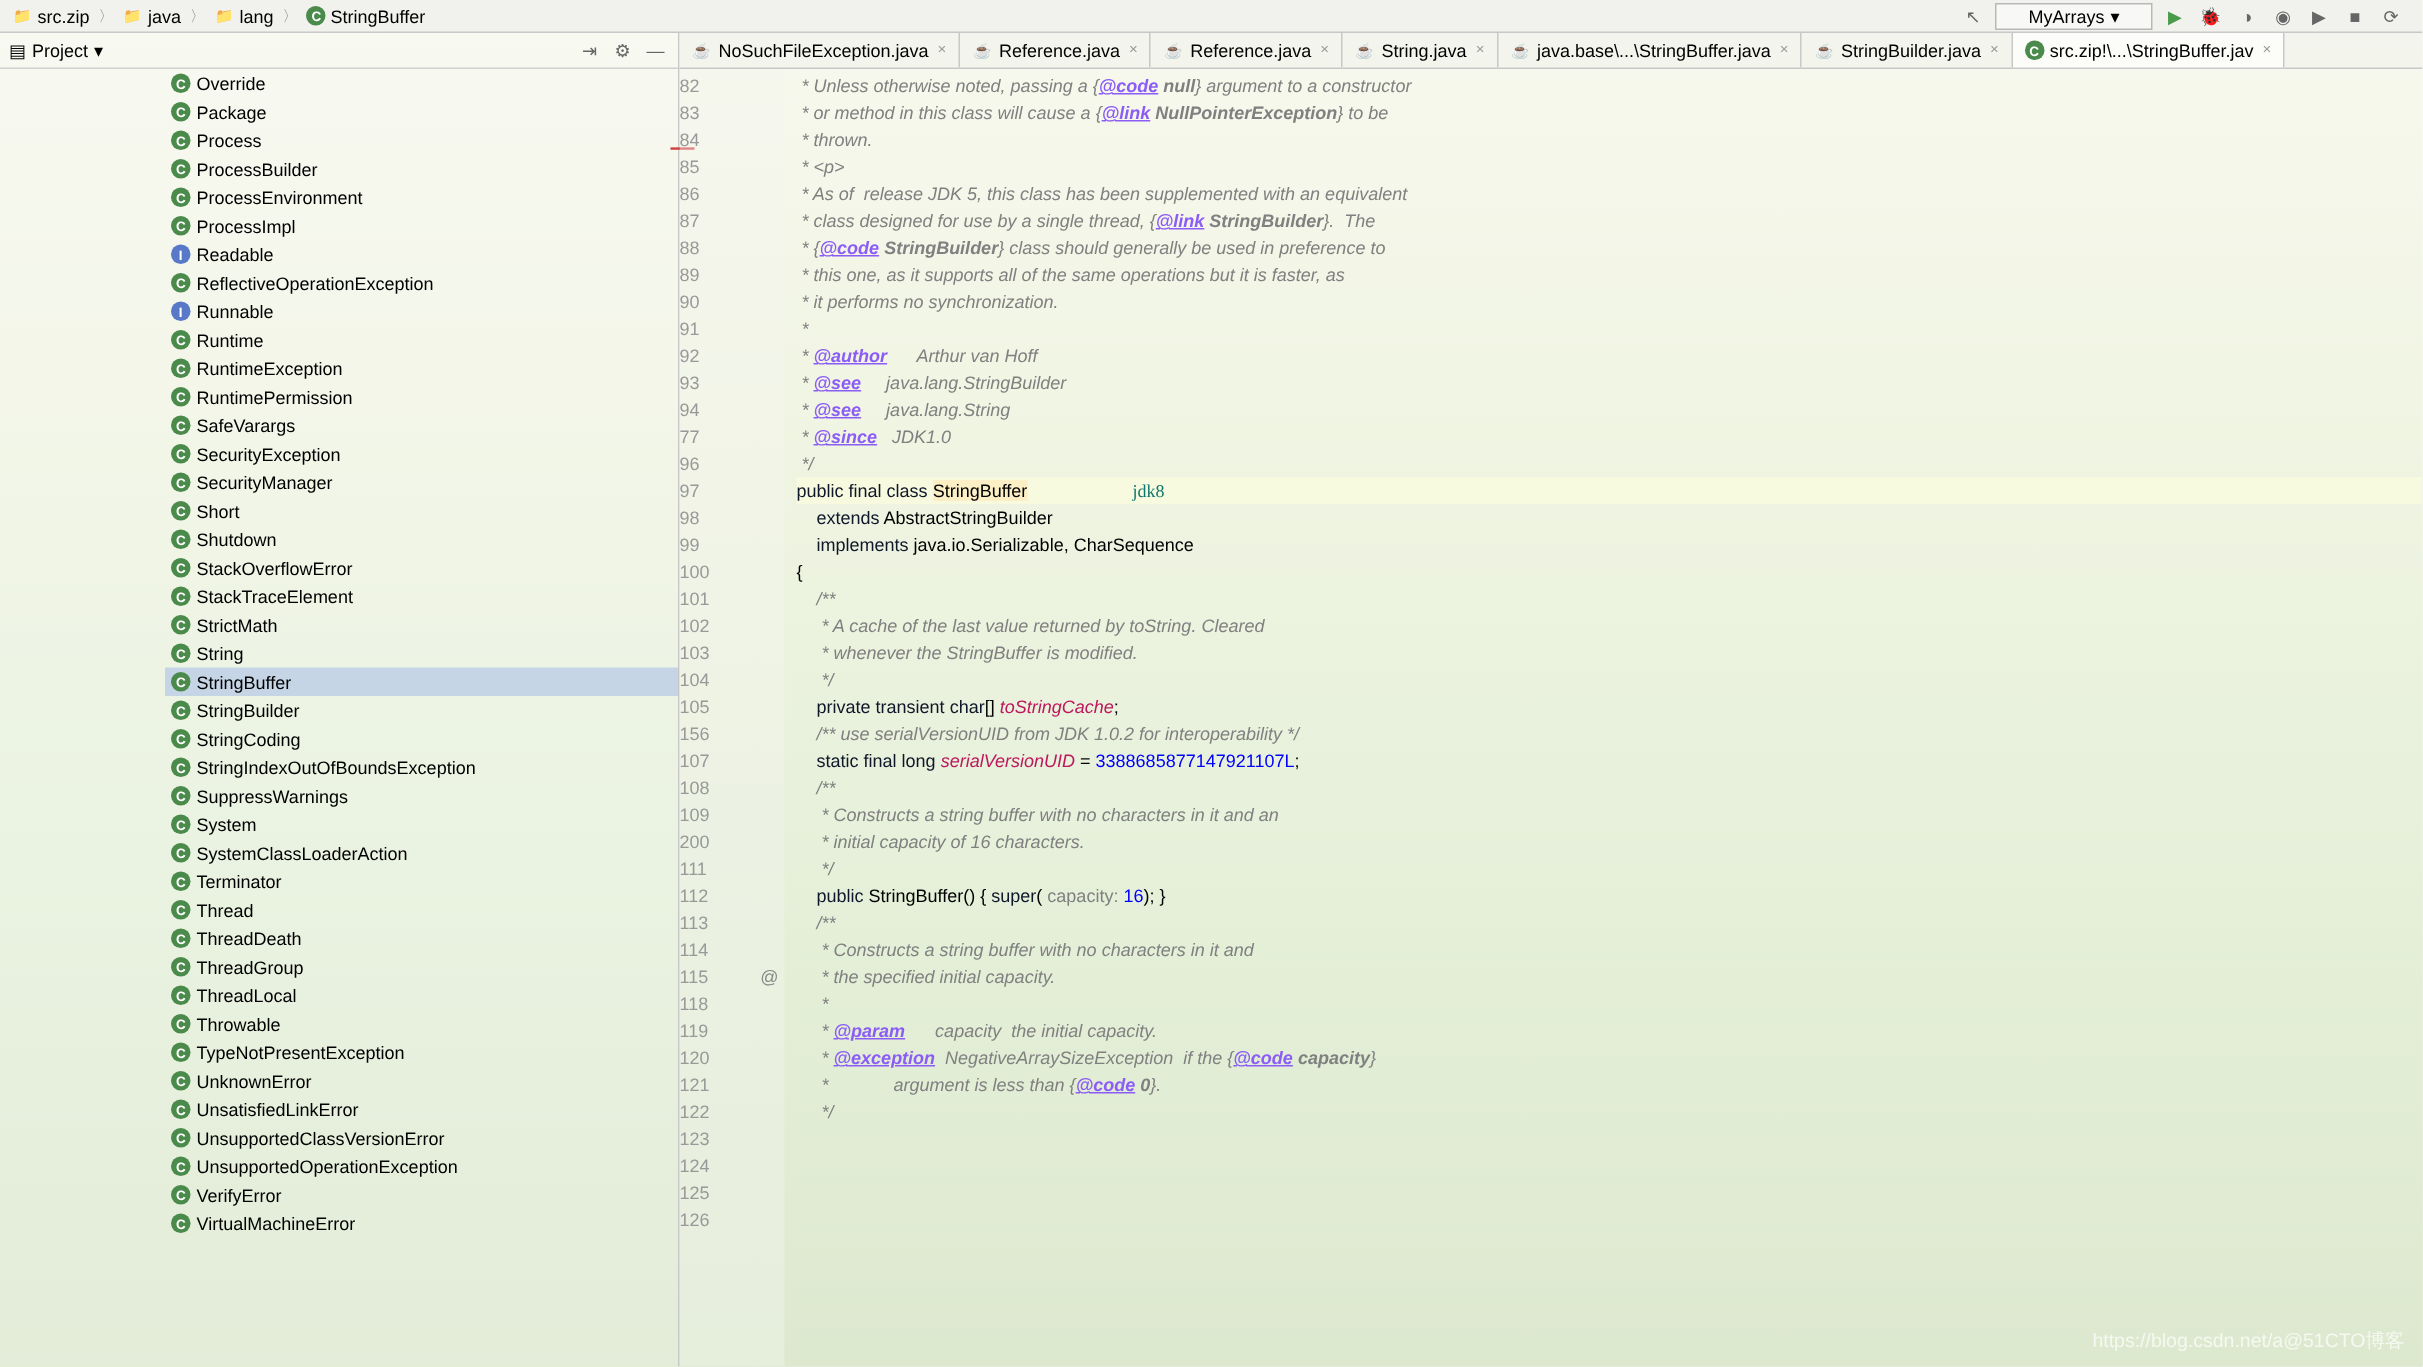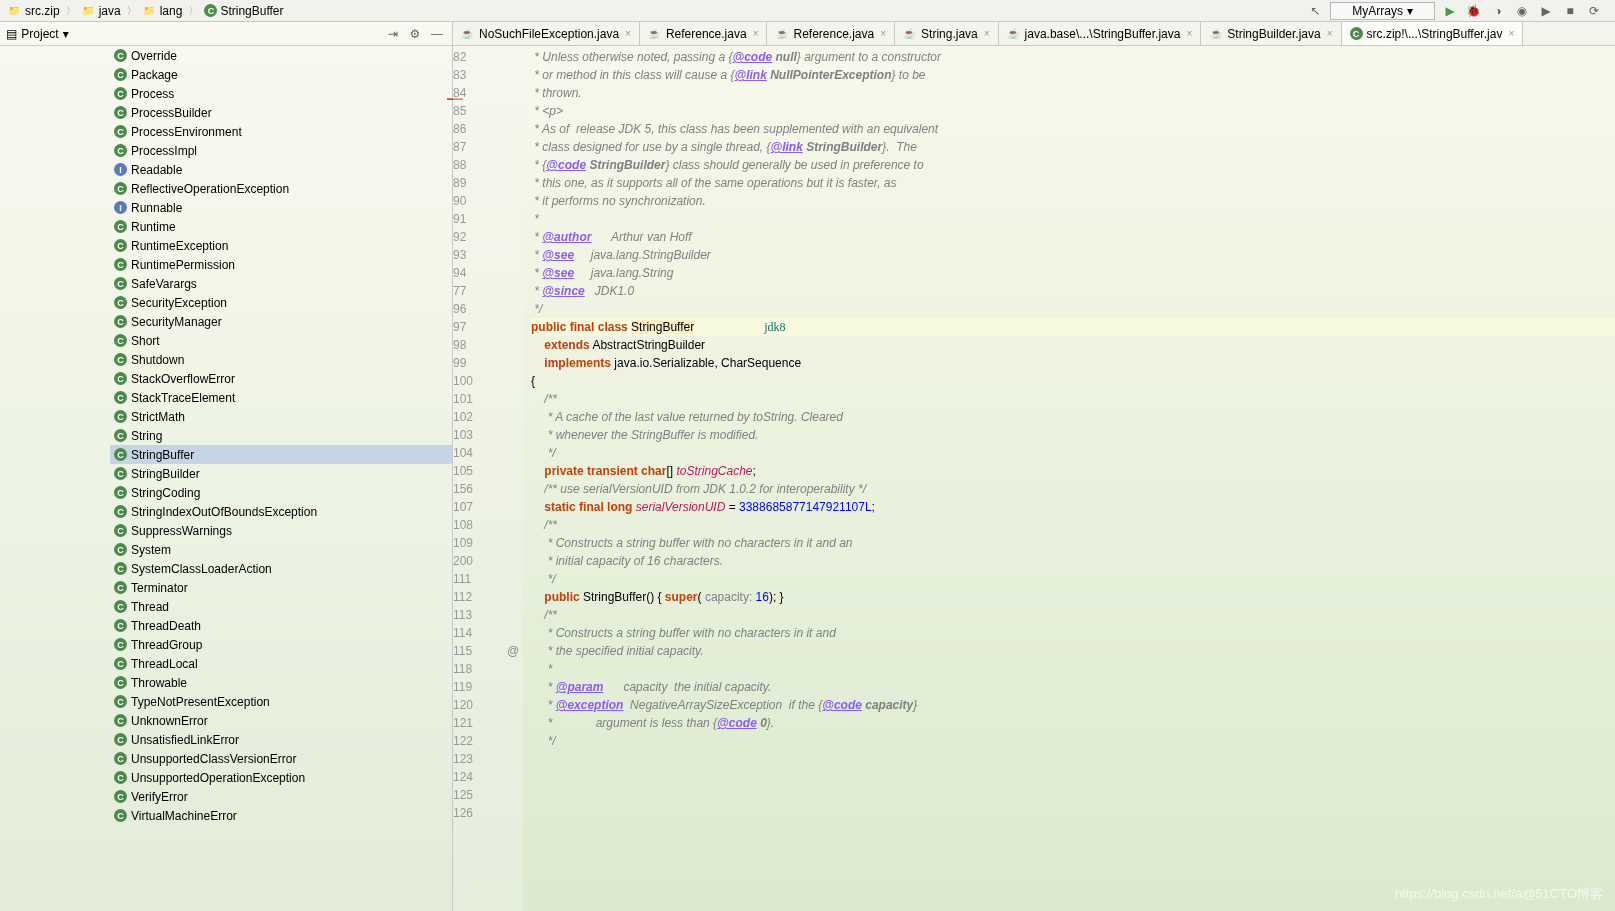--- a/index.html
+++ b/index.html
@@ -30,21 +30,21 @@
 .editor{flex:1;display:flex;flex-direction:column;background:rgba(250,250,245,0.5)}
 .tabs{height:24px;display:flex;border-bottom:1px solid #c8c8c8;background:rgba(240,240,235,0.5);overflow:hidden}
 .tab{display:flex;align-items:center;gap:4px;padding:0 8px;border-right:1px solid #c8c8c8;cursor:pointer;white-space:nowrap}
 .tab.active{background:rgba(255,255,255,0.7)}
 .tab-close{color:#999;font-size:10px;margin-left:2px}
 .code-area{flex:1;display:flex;font-family:"Consolas","Monaco",monospace;font-size:14px;overflow:hidden;position:relative}
 .gutter{width:50px;text-align:left;padding-right:8px;color:#999;background:rgba(245,245,240,0.4);user-select:none;line-height:18px;padding-top:2px}
 .gutter-extra{width:20px;background:rgba(245,245,240,0.4);line-height:18px;padding-top:2px;color:#888;text-align:center}
 .code{flex:1;padding-left:8px;line-height:18px;padding-top:2px;white-space:pre;color:#000}
 .code .cm{color:#808080;font-style:italic}
-.code .kw{color:#c2410c;font-weight:bold}
+.code .kw{color:#0f172a;font-weight:normal}
 .code .num{color:#0000ff}
 .code .tag{color:#8b5cf6;font-weight:bold;font-style:italic;text-decoration:underline}
 .code .fld{color:#be185d;font-style:italic}
 .code .param{color:#808080}
 .code .ann{color:#0f766e;font-family:"Segoe UI";font-style:normal}
 .code .hl{background:rgba(255,230,180,0.6)}
 .watermark{position:fixed;bottom:8px;right:12px;color:rgba(255,255,255,0.7);font-size:13px;pointer-events:none}
 .hl-line{background:rgba(255,255,220,0.5)}
 </style>
 </head>

